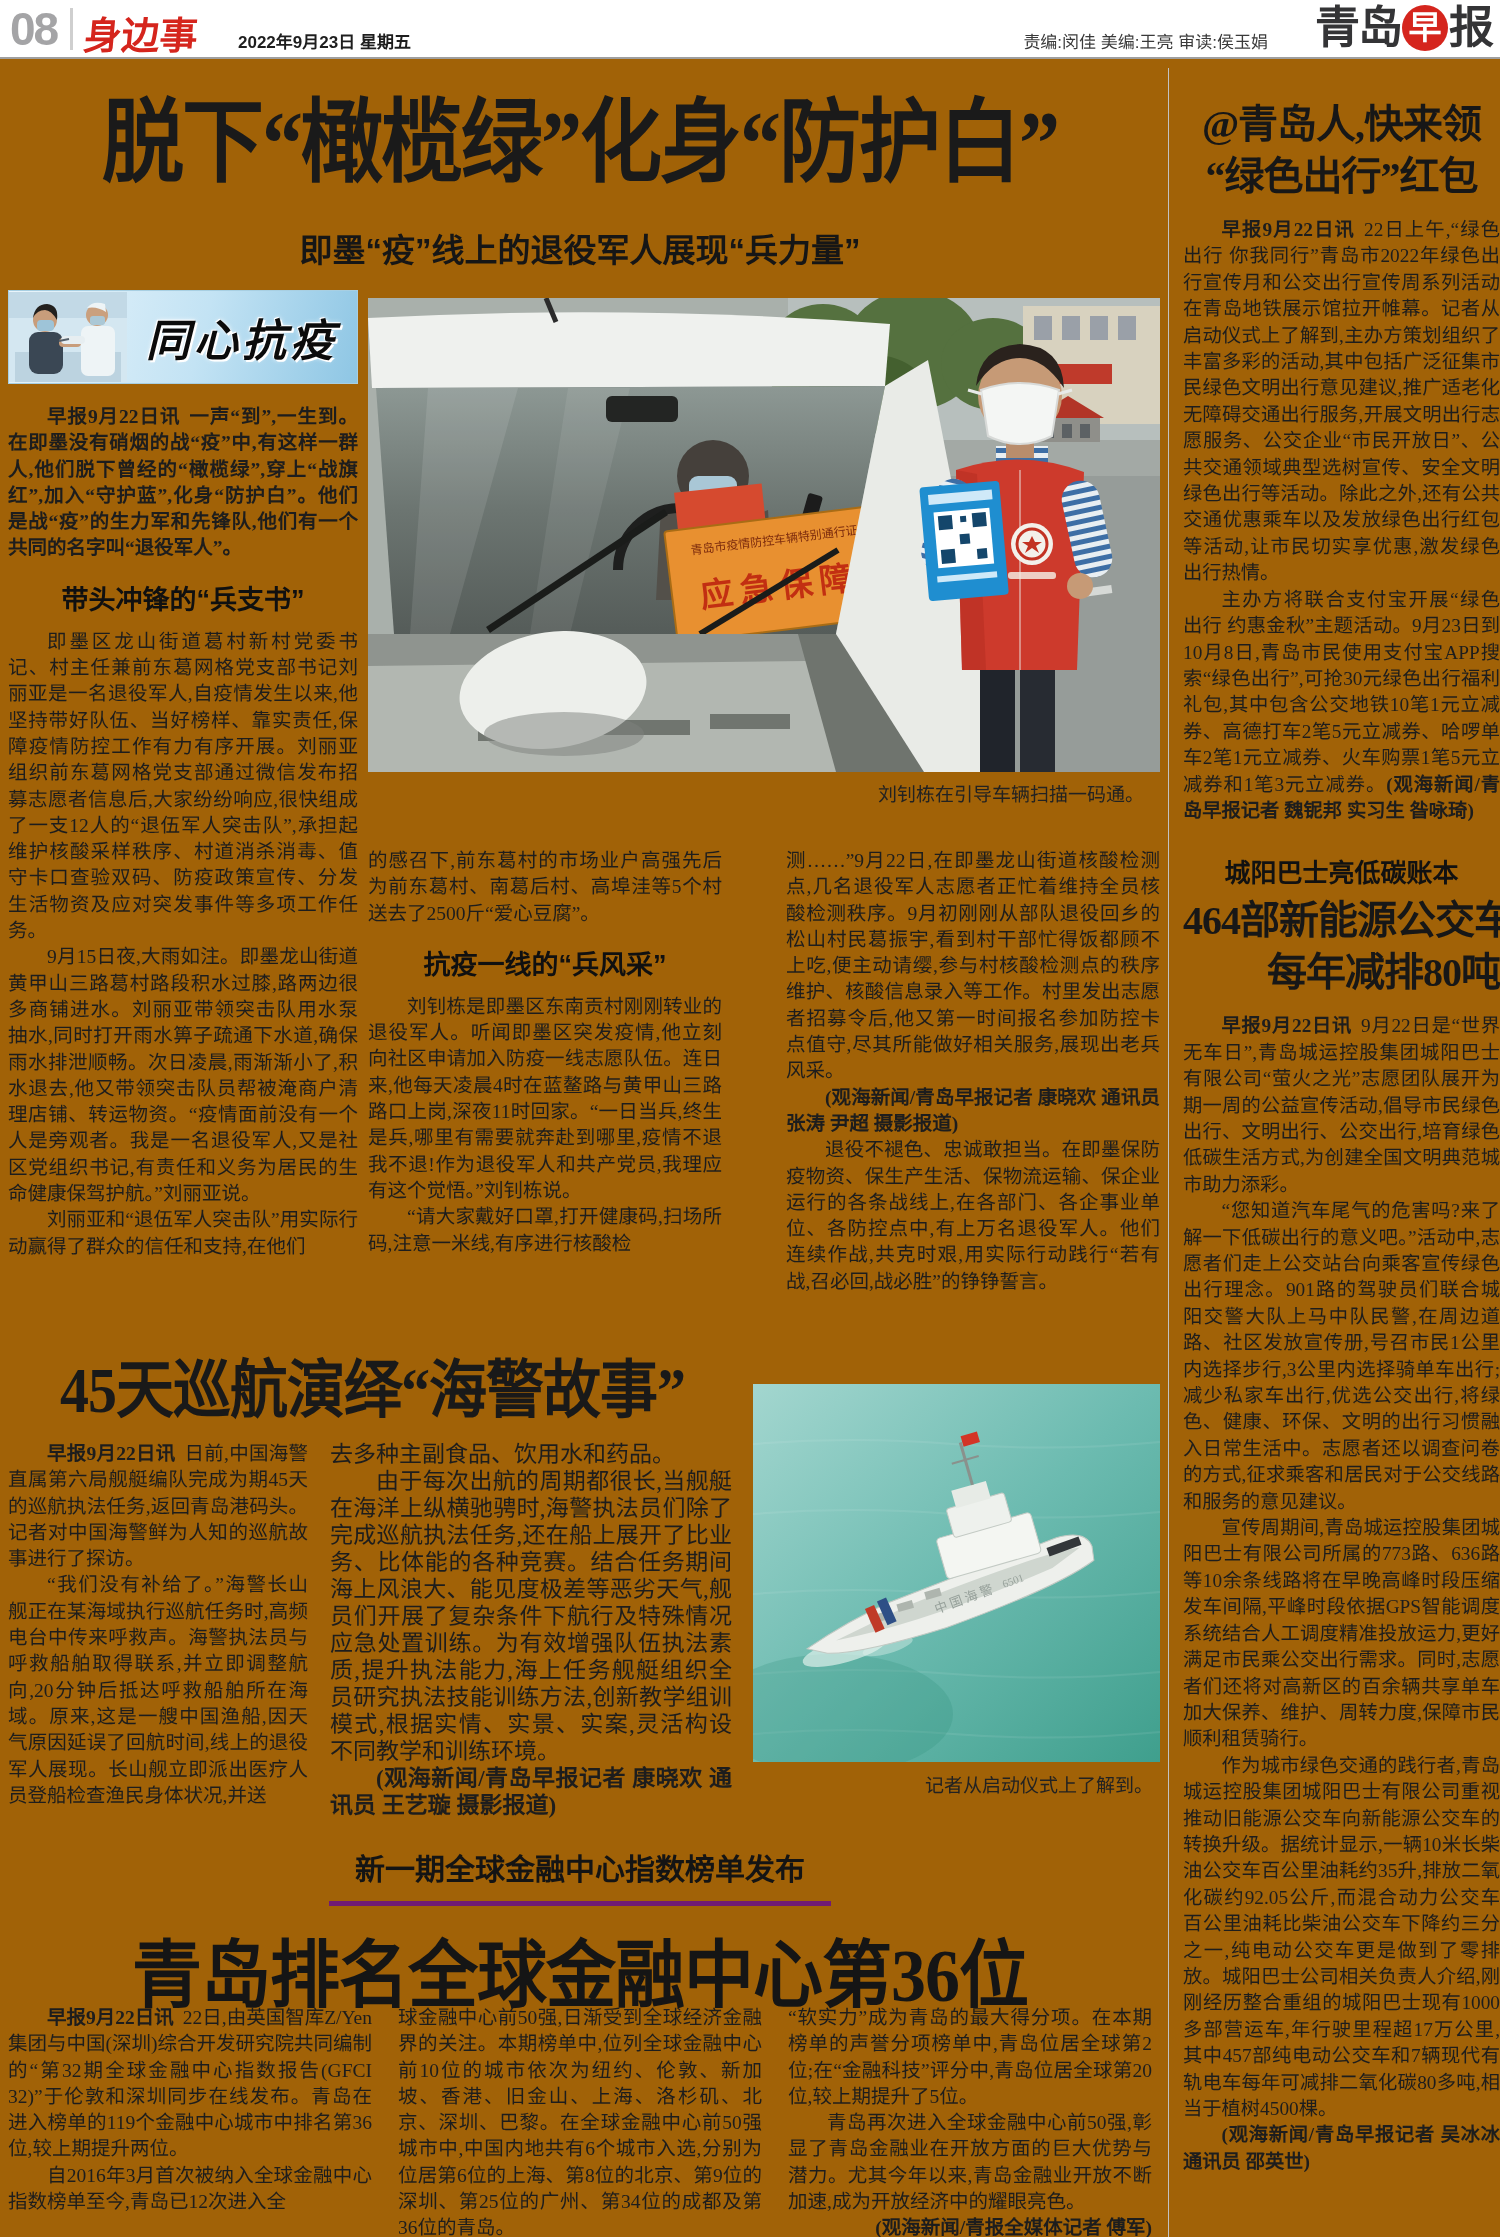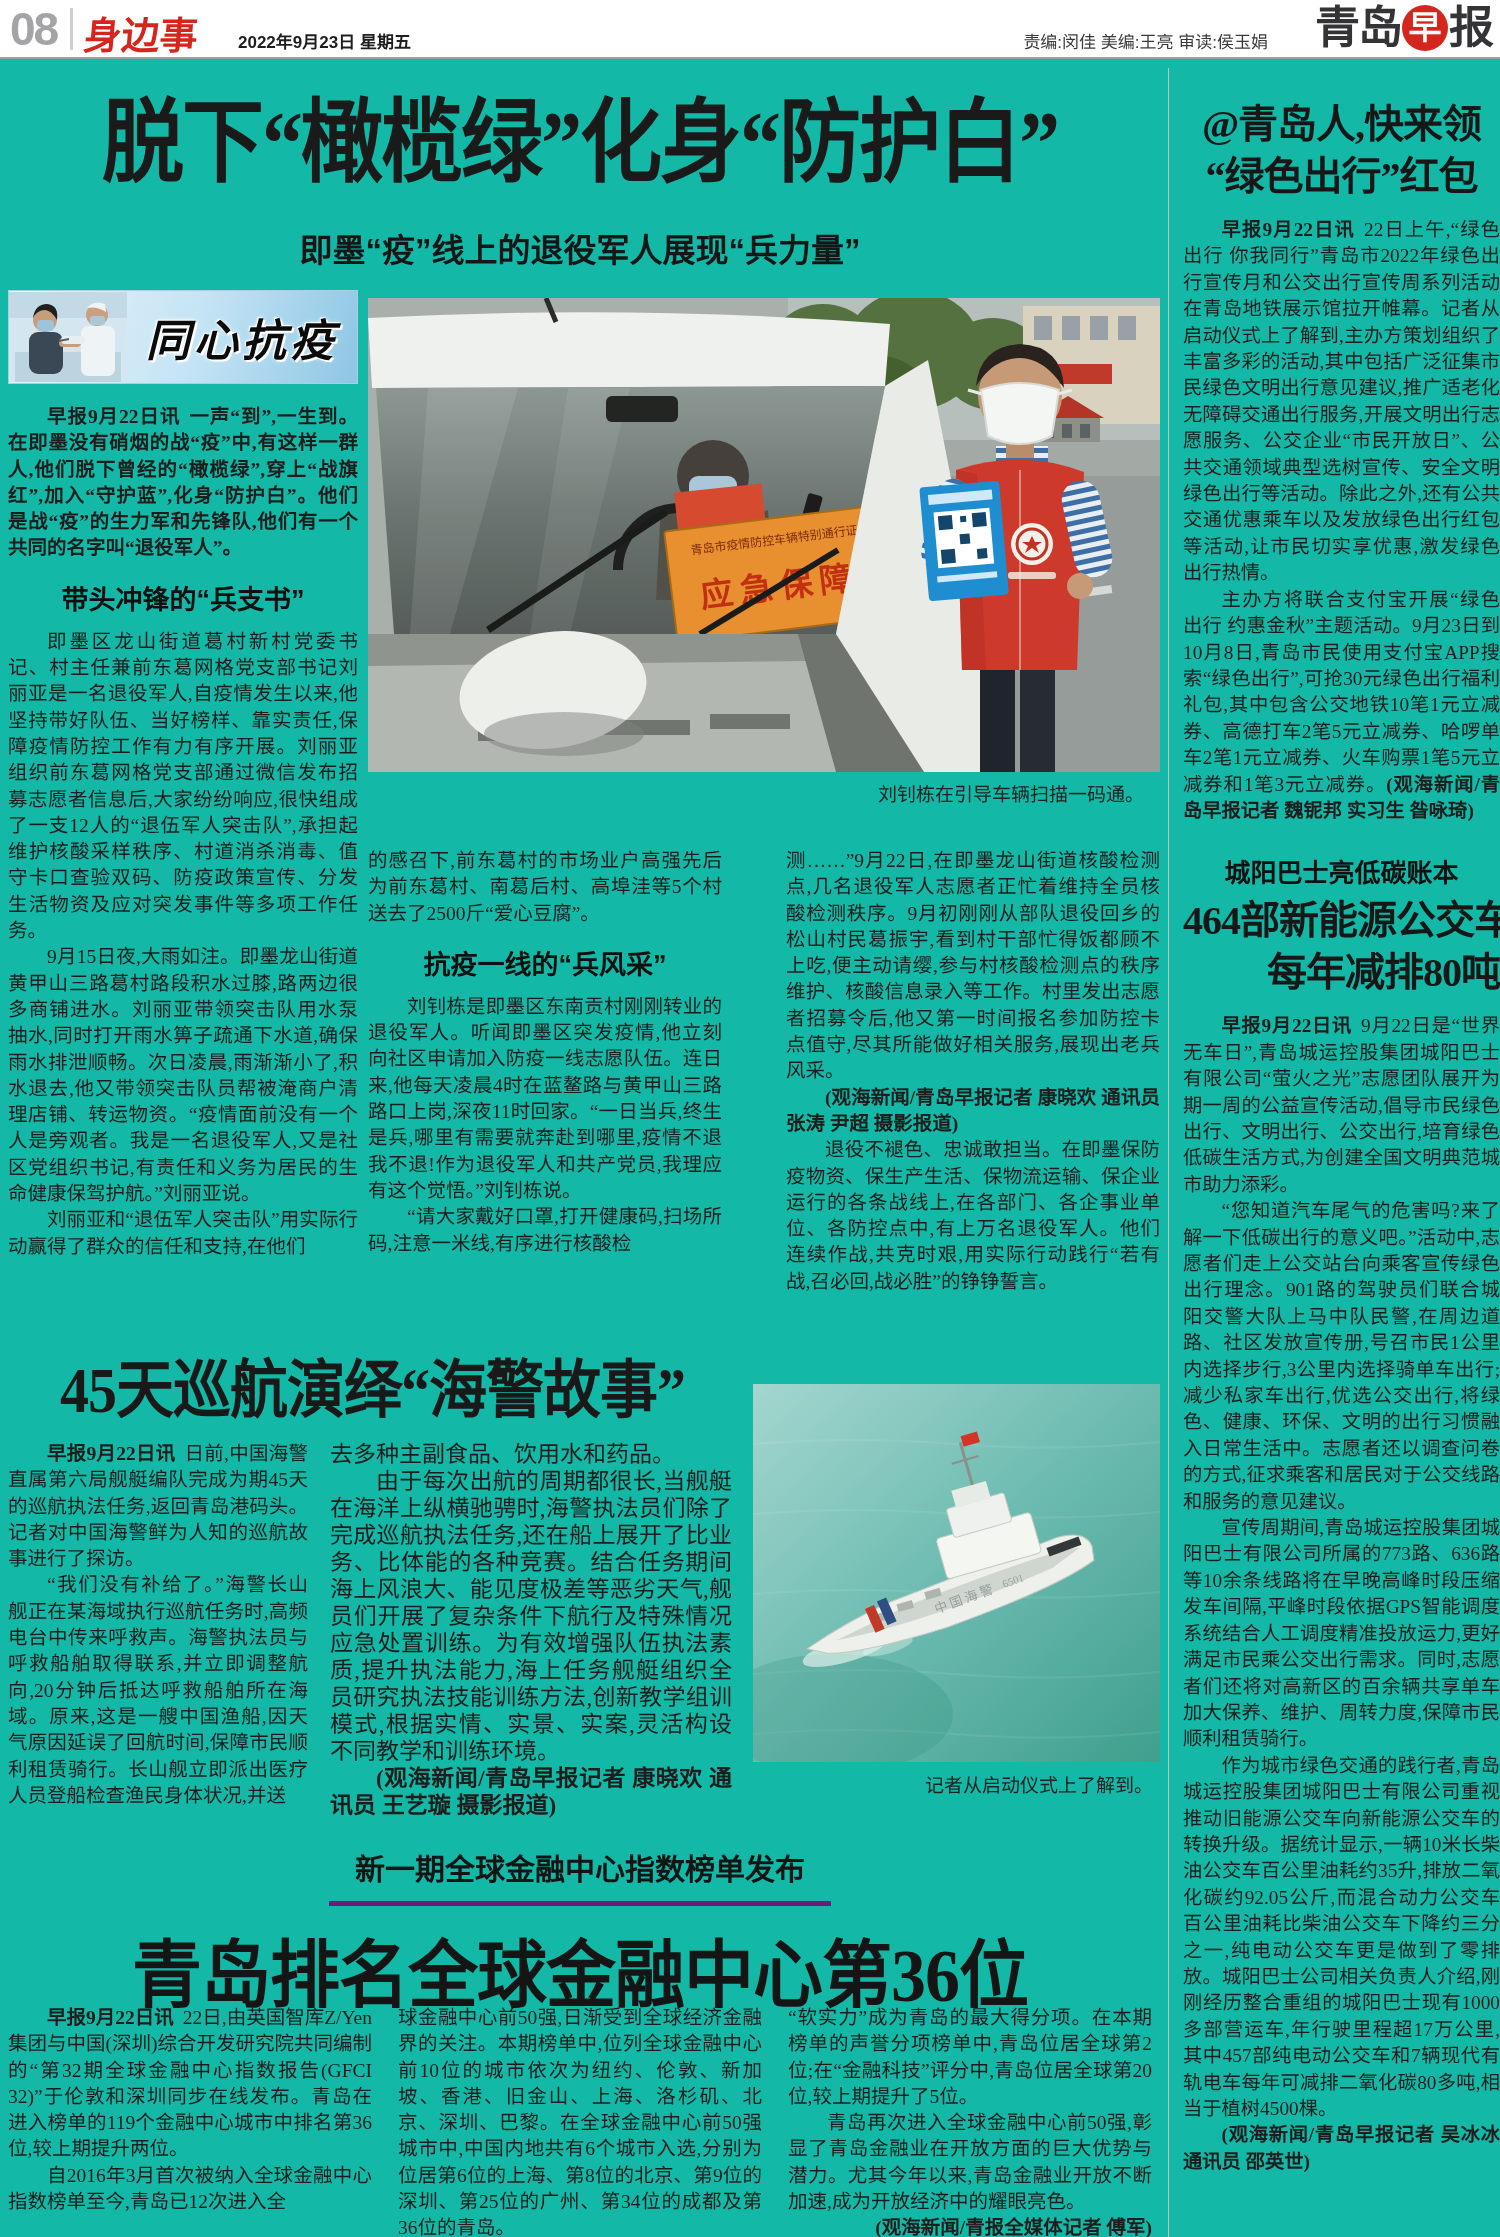--- a/index.html
+++ b/index.html
@@ -1,16 +1,16 @@
 <!DOCTYPE html>
 <html lang="zh-CN"><head>
 <meta charset="utf-8">
 <style>
   html,body{margin:0;padding:0;background:#e8e8e8}
-  .page{position:relative;width:1500px;height:2237px;margin:0 auto;background:#14b8a6;
+  .page{position:relative;width:1500px;height:2237px;margin:0 auto;background:#a16207;
         overflow:hidden;font-family:"Liberation Serif",serif;color:#1c1c1c}
   
   .hdr{position:absolute;left:0;top:0;width:1500px;height:57px;border-bottom:2px solid #9f9f9f;background:#fff}
   .hdr-num{position:absolute;left:10px;top:2px;font:900 46px "Liberation Sans",sans-serif;color:#a4a4a6;letter-spacing:-2px}
   .hdr-sep{position:absolute;left:70px;top:8px;width:3px;height:42px;background:#cfcfcf}
   .hdr-section{position:absolute;left:84px;top:5px;font:900 38px "Liberation Sans",sans-serif;color:#d5251d;transform:skewX(-5deg)}
   .hdr-date{position:absolute;left:238px;top:28px;font:700 17px "Liberation Sans",sans-serif;color:#1e1e1e}
   .hdr-editors{position:absolute;right:232px;top:28px;font:17px "Liberation Sans",sans-serif;color:#3a3a3a}
   .logo{position:absolute;right:8px;top:5px;display:flex;align-items:center}
   .logo-txt{font:900 45px/46px "Liberation Sans",sans-serif;color:#343436;letter-spacing:-2px}
@@ -245,21 +245,21 @@
       <p class="bodyp cont">测……”9月22日,在即墨龙山街道核酸检测点,几名退役军人志愿者正忙着维持全员核酸检测秩序。9月初刚刚从部队退役回乡的松山村民葛振宇,看到村干部忙得饭都顾不上吃,便主动请缨,参与村核酸检测点的秩序维护、核酸信息录入等工作。村里发出志愿者招募令后,他又第一时间报名参加防控卡点值守,尽其所能做好相关服务,展现出老兵风采。</p>
       <p class="bodyp byline">(观海新闻/青岛早报记者 康晓欢 通讯员 张涛 尹超 摄影报道)</p>
       <p class="bodyp">退役不褪色、忠诚敢担当。在即墨保防疫物资、保生产生活、保物流运输、保企业运行的各条战线上,在各部门、各企事业单位、各防控点中,有上万名退役军人。他们连续作战,共克时艰,用实际行动践行“若有战,召必回,战必胜”的铮铮誓言。</p>
     </div>
   </div>
 
   <div class="cg">
     <div class="cg-headline">45天巡航演绎“海警故事”</div>
     <div class="cg-col1">
       <p class="bodyp"><span class="dateline">早报9月22日讯</span><span>日前,中国海警直属第六局舰艇编队完成为期45天的巡航执法任务,返回青岛港码头。记者对中国海警鲜为人知的巡航故事进行了探访。</span></p>
-      <p class="bodyp">“我们没有补给了。”海警长山舰正在某海域执行巡航任务时,高频电台中传来呼救声。海警执法员与呼救船舶取得联系,并立即调整航向,20分钟后抵达呼救船舶所在海域。原来,这是一艘中国渔船,因天气原因延误了回航时间,保障市民顺利租赁骑行。长山舰立即派出医疗人员登船检查渔民身体状况,并送</p>
+      <p class="bodyp">“我们没有补给了。”海警长山舰正在某海域执行巡航任务时,高频电台中传来呼救声。海警执法员与呼救船舶取得联系,并立即调整航向,20分钟后抵达呼救船舶所在海域。原来,这是一艘中国渔船,因天气原因延误了回航时间,线上的退役军人展现。长山舰立即派出医疗人员登船检查渔民身体状况,并送</p>
     </div>
     <div class="cg-col2">
       <p class="bodyp cont">去多种主副食品、饮用水和药品。</p>
       <p class="bodyp">由于每次出航的周期都很长,当舰艇在海洋上纵横驰骋时,海警执法员们除了完成巡航执法任务,还在船上展开了比业务、比体能的各种竞赛。结合任务期间海上风浪大、能见度极差等恶劣天气,舰员们开展了复杂条件下航行及特殊情况应急处置训练。为有效增强队伍执法素质,提升执法能力,海上任务舰艇组织全员研究执法技能训练方法,创新教学组训模式,根据实情、实景、实案,灵活构设不同教学和训练环境。</p>
       <p class="bodyp byline">(观海新闻/青岛早报记者 康晓欢 通讯员 王艺璇 摄影报道)</p>
     </div>
     <div class="photo2">
       <svg width="407" height="378" viewBox="0 0 407 378">
         <defs>
           <linearGradient id="sea" x1="0" y1="0" x2="1" y2="1">

